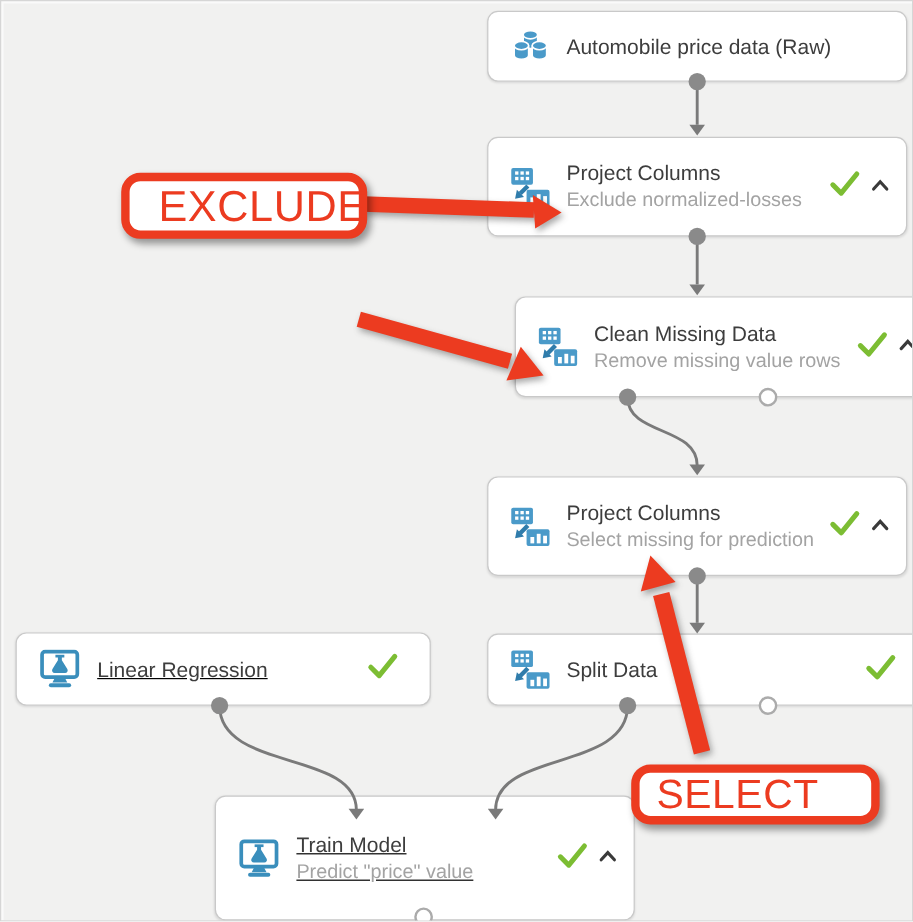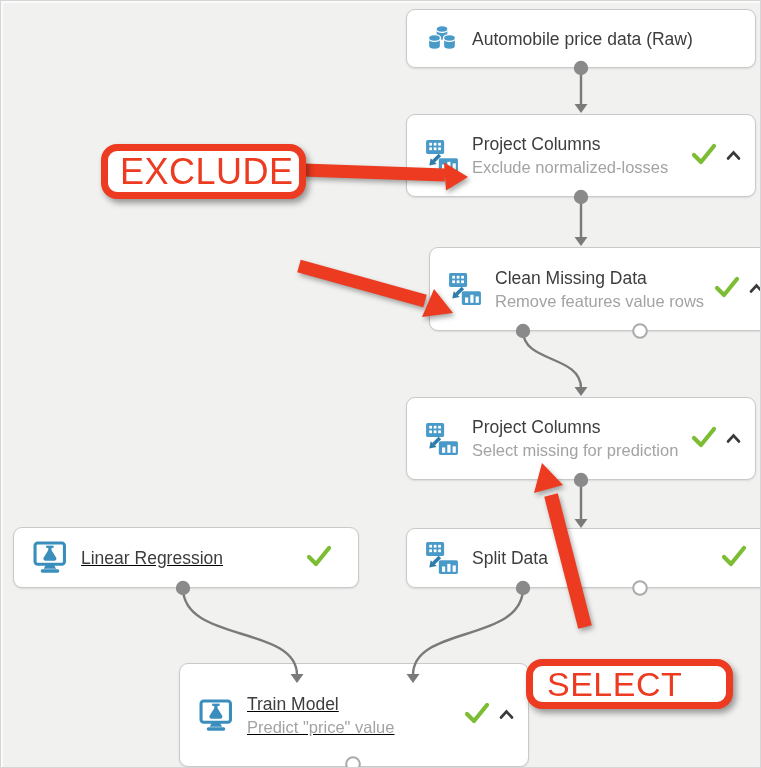--- a/index.html
+++ b/index.html
@@ -50,23 +50,23 @@
     background: #ffffff;
     border: 7px solid #ec3b20;
     border-radius: 16px;
     color: #ec3b20;
     display: flex;
     align-items: center;
     box-shadow: 3px 4px 6px rgba(0,0,0,.38);
     letter-spacing: .5px;
     white-space: nowrap;
   }
-  #ann-exclude { left:100px; top:143px; width:205px; height:55px; font-size:36px; padding-left:12px; }
+  #ann-exclude { left:100px; top:143px; width:205px; height:55px; font-size:36px; padding-left:24px; }
   #ann-remove  { left:138px; top:233px; width:174px; height:49px; font-size:33px; padding-left:13px; }
-  #ann-select  { left:525px; top:658px; width:207px; height:50px; font-size:34px; padding-left:14px; }
+  #ann-select  { left:525px; top:636px; width:207px; height:50px; font-size:34px; padding-left:14px; }
 </style>
 </head>
 <body>
 
 <div class="canvas">
 
   <div class="node" id="n-dataset">
     <span class="nicon">
       <svg width="34" height="30" viewBox="0 0 34 30">
         <g fill="#4a9ac9" stroke="#fff" stroke-width="1.3">
@@ -141,21 +141,21 @@
         <rect x="13" y="18" width="18" height="13" rx="1.5" fill="#4a9ac9"></rect>
         <g fill="#fff">
           <rect x="16" y="24" width="3" height="5"></rect>
             <rect x="21" y="21.5" width="3" height="7.5"></rect>
             <rect x="26" y="23" width="3" height="6"></rect>
         </g>
       </svg>
     </span>
     <span class="labels">
       <span class="title">Clean Missing Data</span>
-      <span class="subtitle">Remove features value rows</span>
+      <span class="subtitle">Remove missing value rows</span>
     </span>
     <span class="status">
       <span>
         <svg width="26" height="22" viewBox="0 0 26 22">
             <path d="M3,12 L10,19 L23,3" stroke="#7cbd33" stroke-width="4.2" fill="none" stroke-linecap="round" stroke-linejoin="round"></path>
           </svg>
       </span>
       <span>
         <svg width="15" height="11" viewBox="0 0 15 11">
             <path d="M2,8.5 L7.5,2.5 L13,8.5" stroke="#3a3a3a" stroke-width="2.6" fill="none" stroke-linecap="round"></path>

